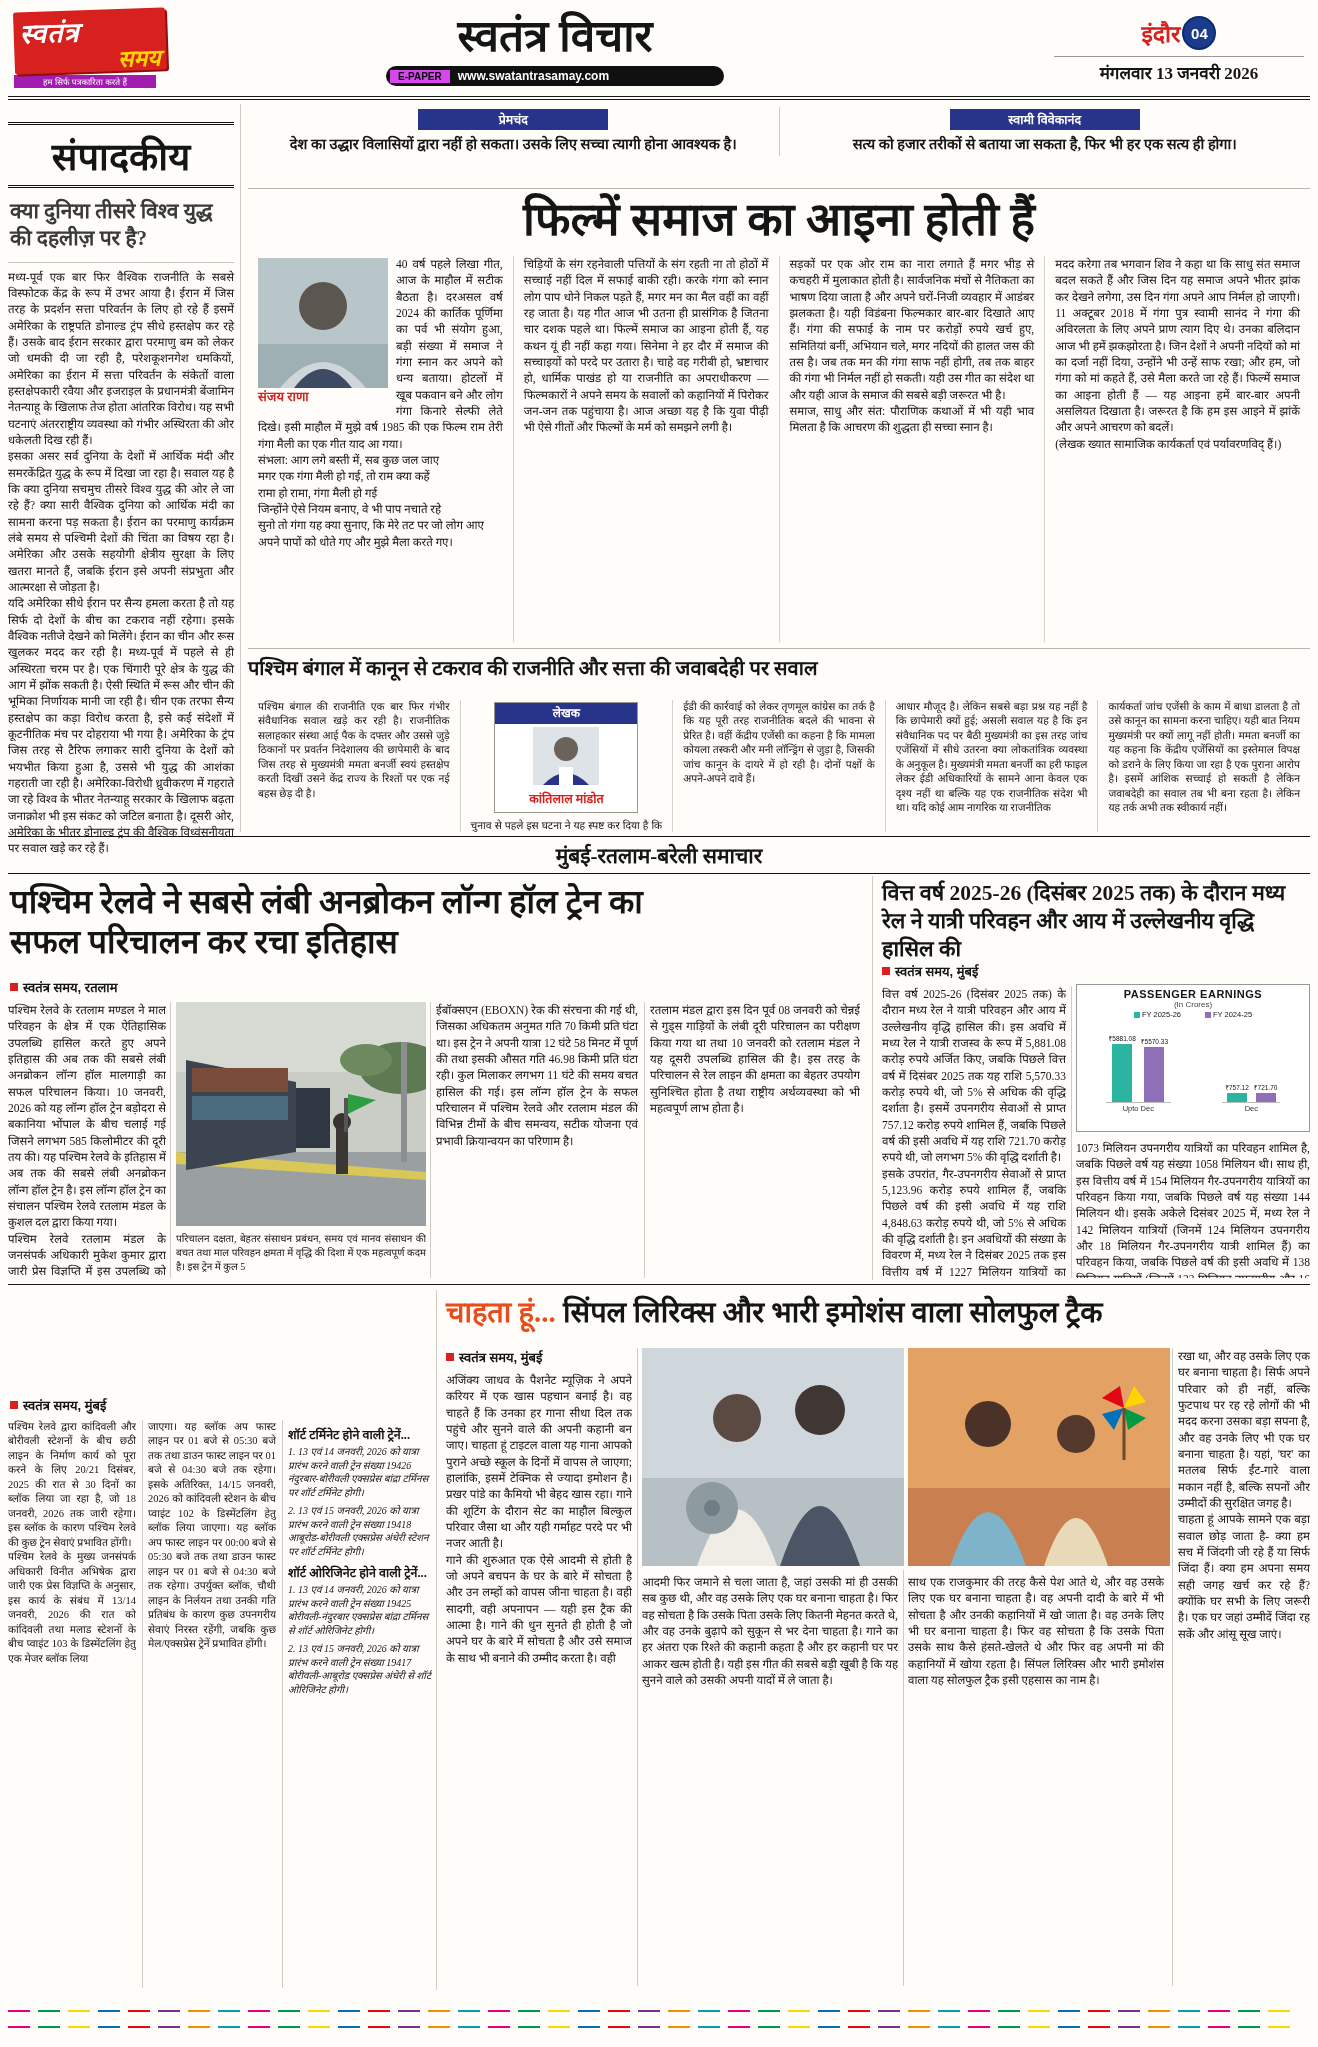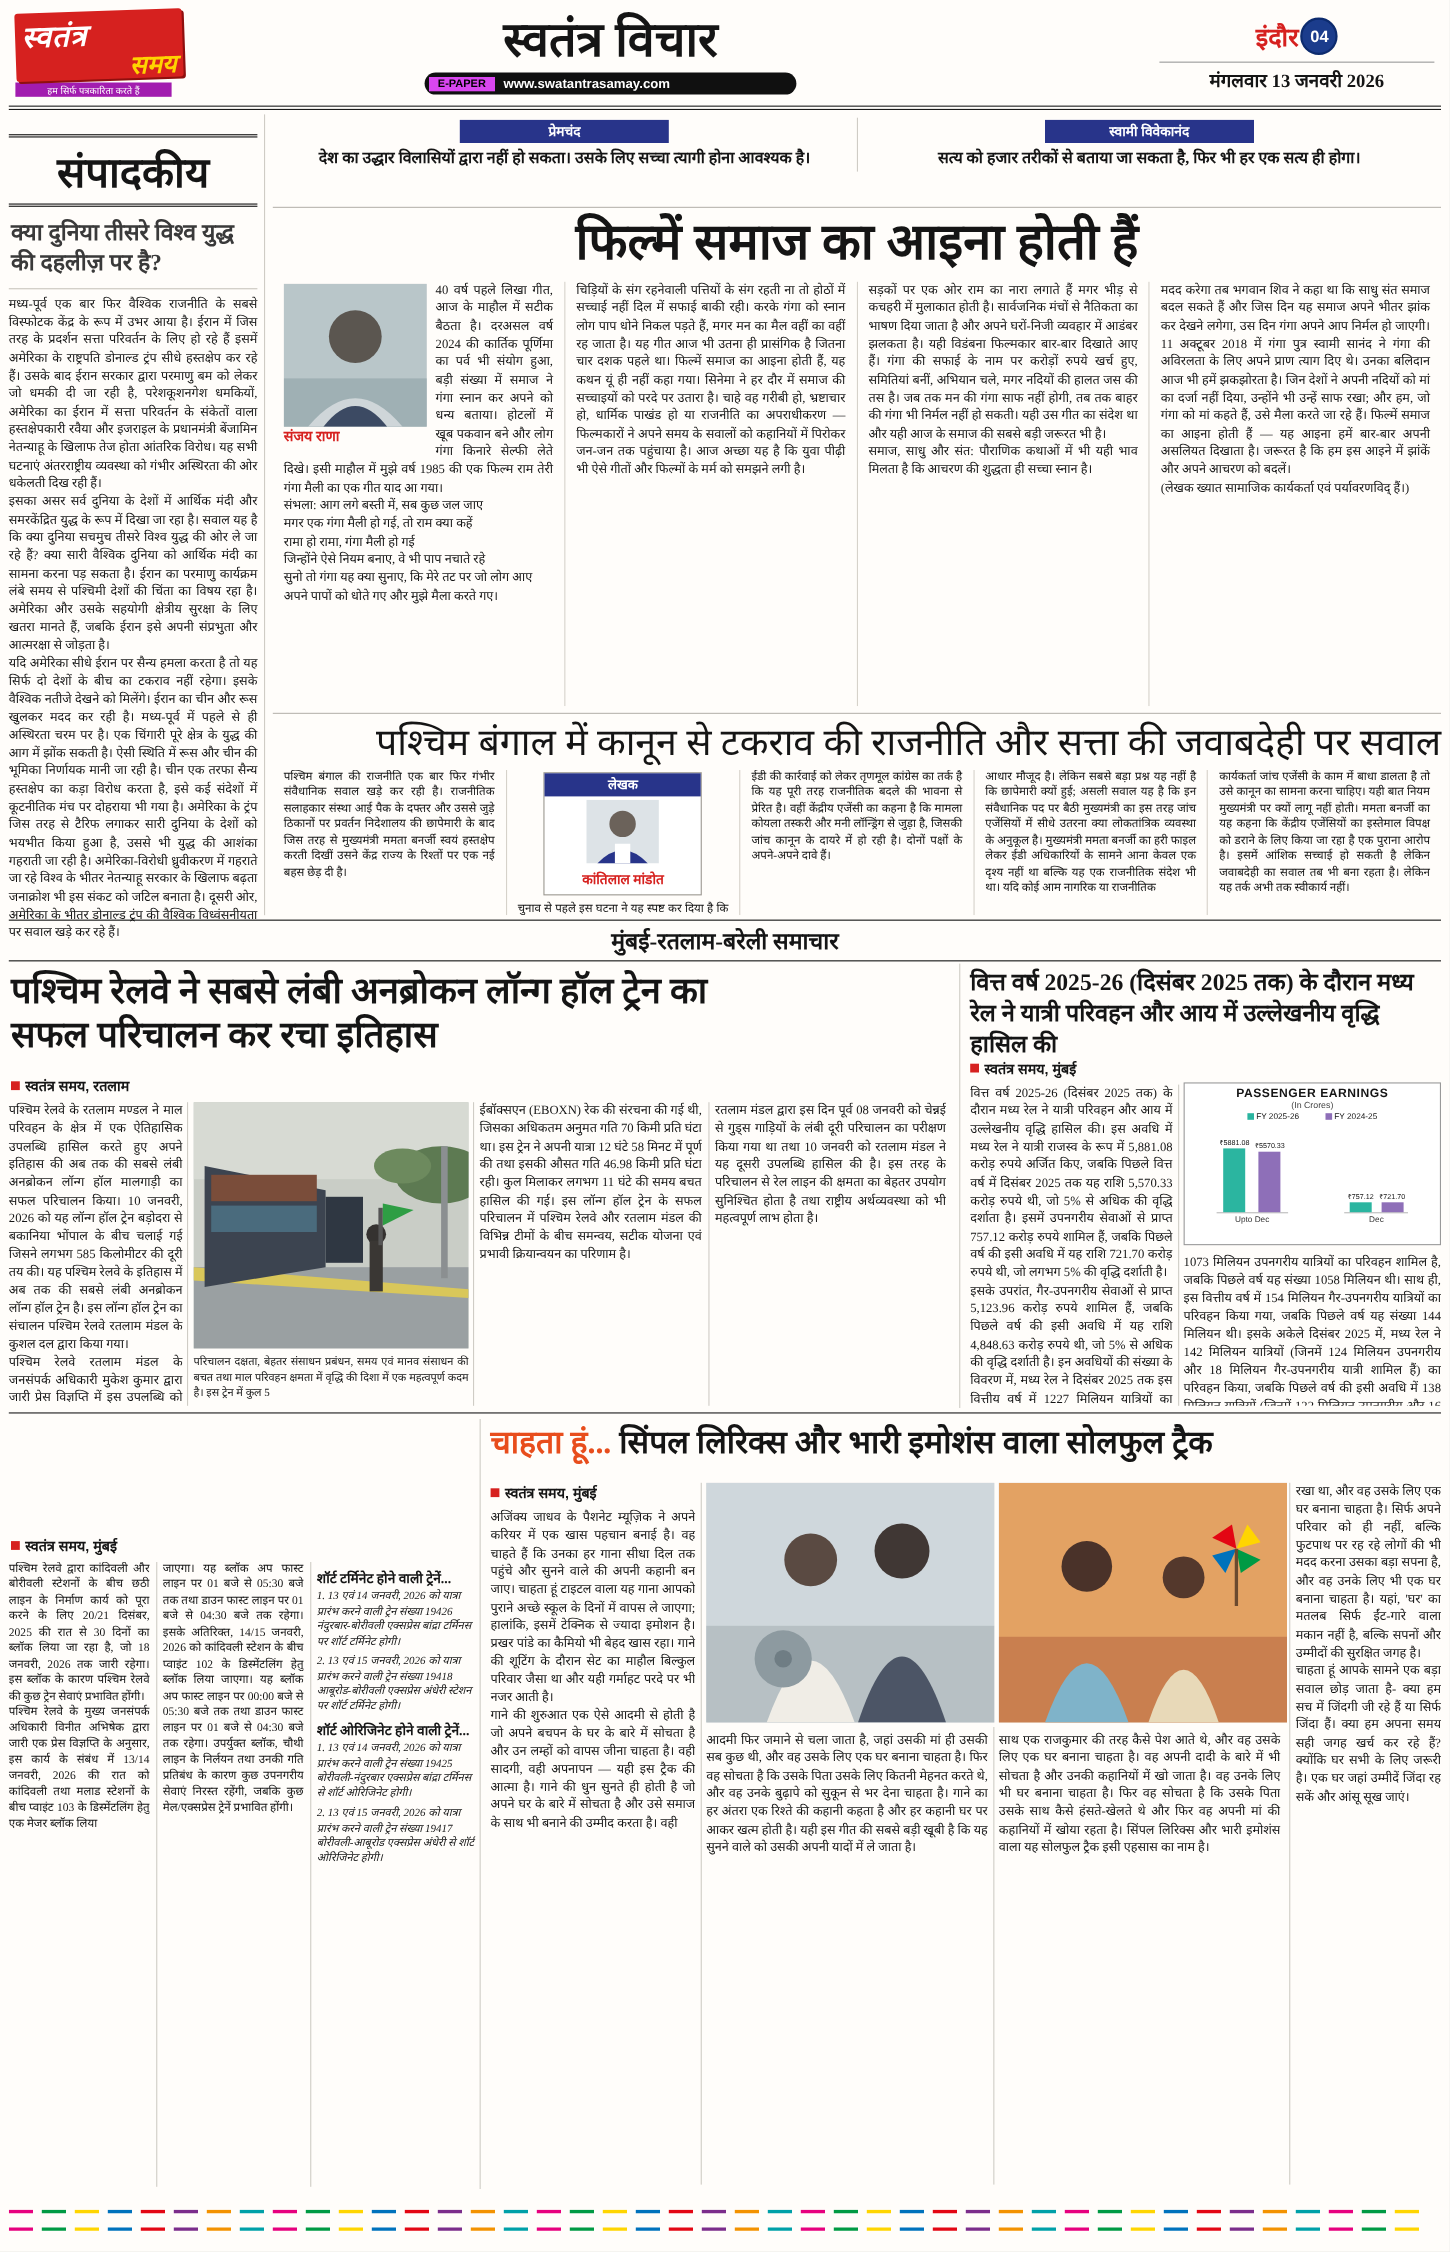--- a/index.html
+++ b/index.html
@@ -45,21 +45,21 @@
 
   
   .quote-box{flex:1;padding:2px 14px;}
   .quote-head{display:block;margin:0 auto;background:#28348a;color:#fff;text-align:center;
               font-weight:bold;font-size:12.5px;width:190px;padding:2px 0;
               font-family:"Liberation Sans",sans-serif;}
   .quote-text{font-size:14.5px;font-weight:bold;text-align:center;line-height:1.3;margin-top:5px;}
 
   
   .big-headline{font-size:46px;font-weight:bold;text-align:center;line-height:1.05;}
-  .mid-headline{font-size:34px;font-weight:normal;text-align:right;line-height:1.2;}
+  .mid-headline{font-size:20px;font-weight:bold;text-align:left;line-height:1.2;}
   .flexcols{display:flex;}
   .ncol{flex:1;padding:0 10px;}
   .ncol:not(:last-child){border-right:1px solid #d6d2ca;}
   .byline{font-weight:bold;font-size:13px;display:flex;align-items:center;gap:5px;
           font-family:"Liberation Sans",sans-serif;}
   .byline .sq{width:8px;height:8px;background:#d6211f;display:inline-block;}
 
   .author-float{float:left;width:130px;margin:2px 8px 4px 0;}
   .author-name{color:#d6211f;font-weight:bold;font-size:13px;margin-top:3px;}
 

